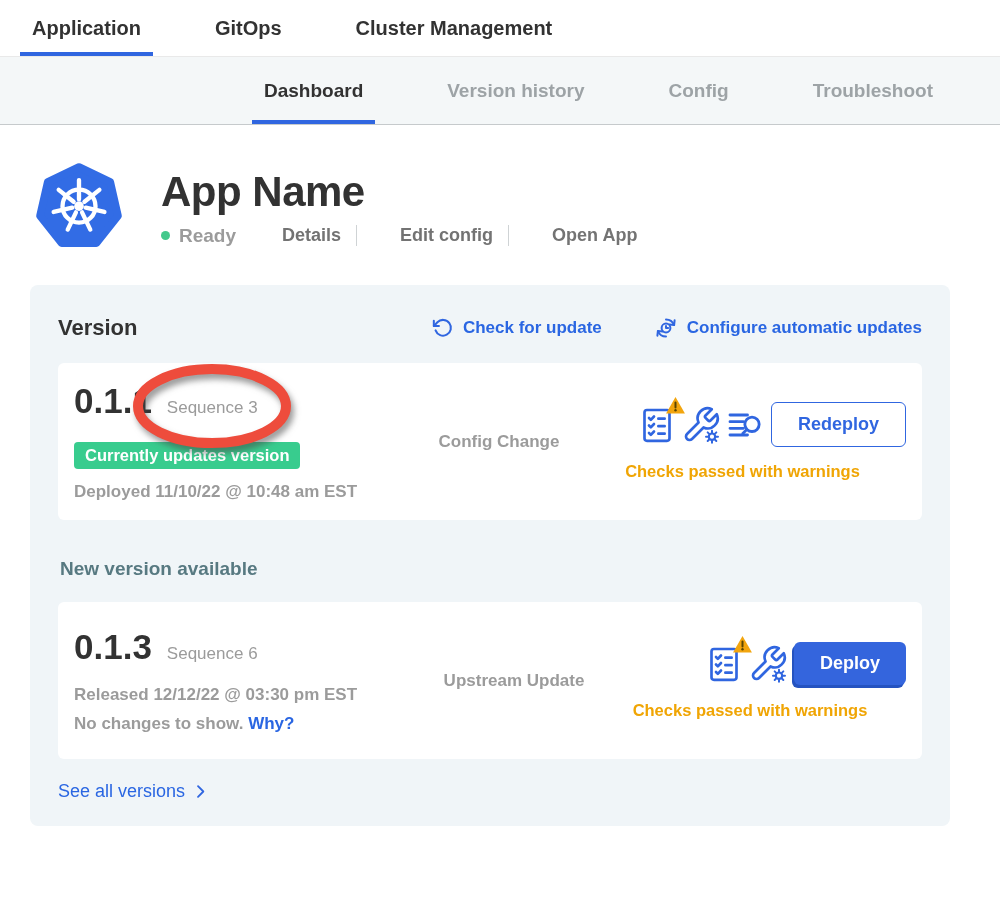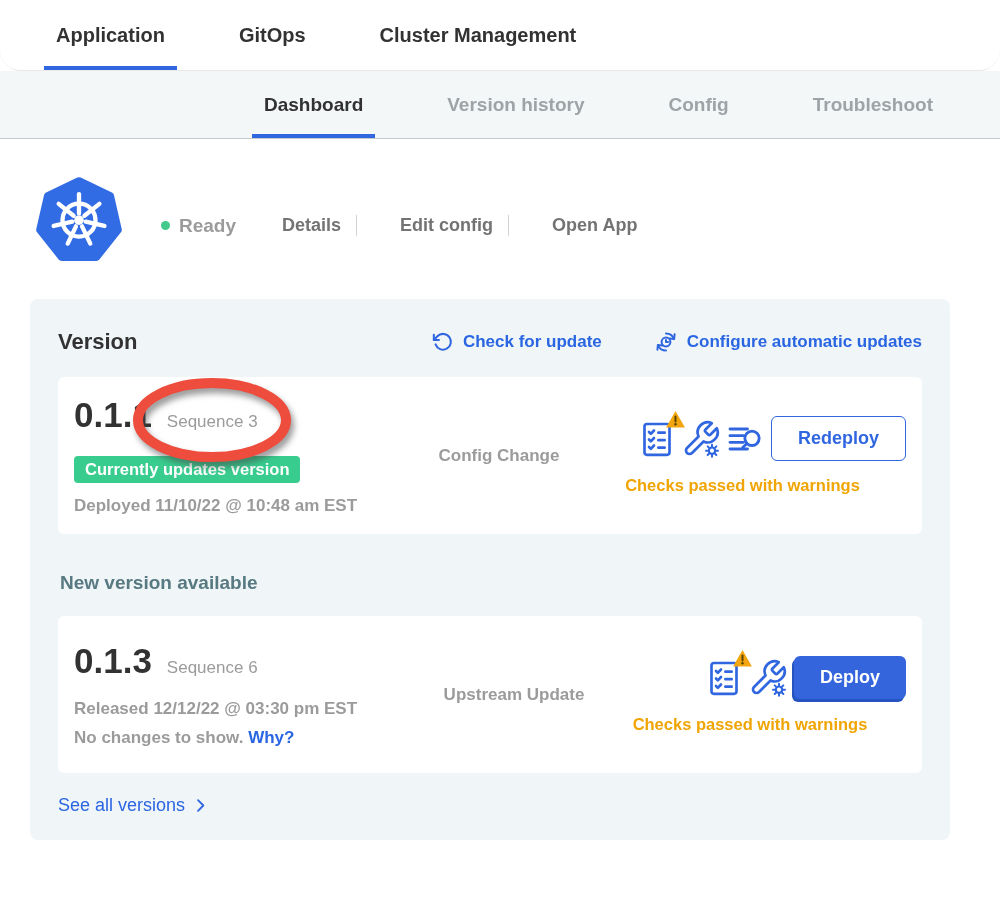--- a/index.html
+++ b/index.html
@@ -1,21 +1,21 @@
 <!DOCTYPE html>
 <html><head>
 <meta charset="utf-8">
 <style>
   * { margin:0; padding:0; box-sizing:border-box; }
   html,body { width:1000px; height:898px; overflow:hidden; background:#fff;
     font-family:"Liberation Sans", sans-serif; color:#323232; }
 
   
-  .topnav { height:71px; display:flex; align-items:stretch; gap:50px;
-    padding-left:44px; border-bottom:1px solid #e9e9e9; background:#fff;border-radius:21px; }
+  .topnav { height:57px; display:flex; align-items:stretch; gap:50px;
+    padding-left:20px; border-bottom:1px solid #e9e9e9; background:#fff; }
   .topnav-item { display:flex; align-items:center; padding:4px 12px 0 12px;
     font-size:20px; font-weight:600; color:#323232;
     border-bottom:4px solid transparent; cursor:pointer; }
   .topnav-item.active { border-bottom-color:#3066e0; }
 
   
   .subnav { height:68px; display:flex; align-items:stretch; gap:60px;
     padding-left:252px; background:#f4f7f8; border-bottom:1px solid #c6cacc; }
   .subnav-item { display:flex; align-items:center; padding:4px 12px 0 12px;
     font-size:19px; font-weight:600; color:#9da3a6;
@@ -96,20 +96,21 @@
 </nav>
 
 <section class="app-header">
   <svg class="k8s-logo" viewBox="0 0 100 106">
     <polygon points="50,7 85.95,24.32 94.84,63.24 69.96,94.45 30.04,94.45 5.16,63.24 14.05,24.32" fill="#326ce5" stroke="#326ce5" stroke-width="9" stroke-linejoin="round"></polygon>
     <circle cx="50" cy="52" r="19" fill="none" stroke="#fff" stroke-width="5"></circle>
     <circle cx="50" cy="52" r="5.5" fill="#fff"></circle>
     <path d="M50 44V22 M56.3 47 73.5 33.3 M57.8 53.8 79.3 58.7 M53.5 59.2 63 79 M46.5 59.2 37 79 M42.2 53.8 20.8 58.7 M43.8 47 26.6 33.3" stroke="#fff" stroke-width="5" stroke-linecap="round" fill="none"></path>
   </svg>
   <div>
+    <h1 class="app-title">App Name</h1>
     <div class="status-row">
       <span class="status-dot"></span>
       <span class="status-text">Ready</span>
       <a class="hdr-link">Details</a>
       <span class="hdr-divider"></span>
       <a class="hdr-link">Edit config</a>
       <span class="hdr-divider"></span>
       <a class="hdr-link">Open App</a>
     </div>
   </div>

